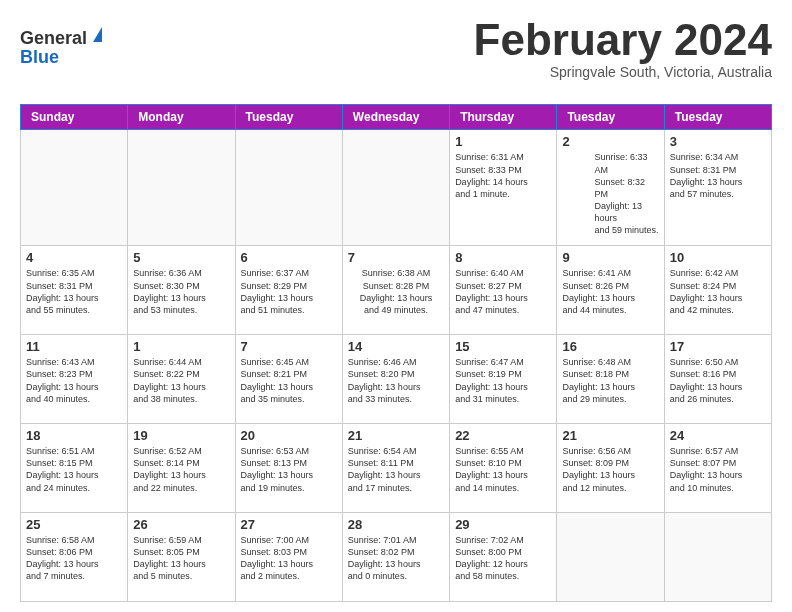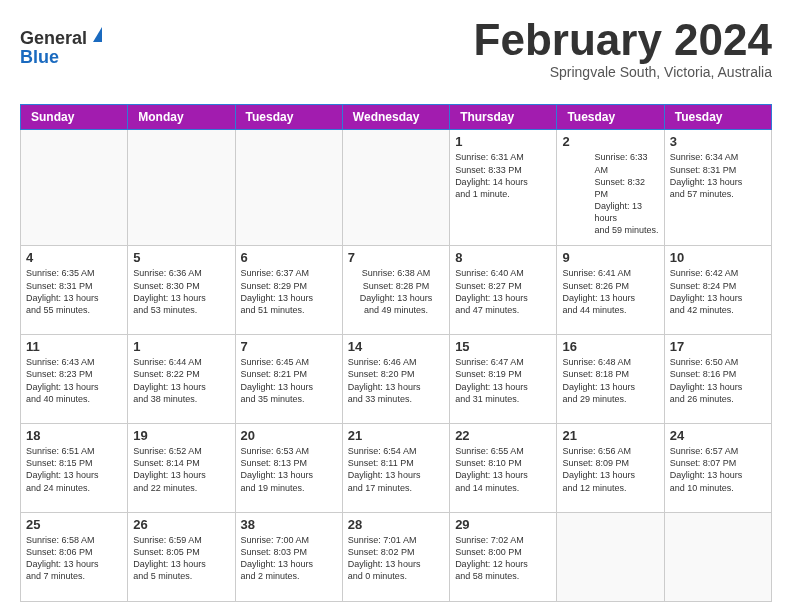--- a/index.html
+++ b/index.html
@@ -316,21 +316,21 @@
 and 7 minutes.</div>
           </td>
           <td>
             <span class="day-num">26</span>
             <div class="day-info" style="white-space: pre-line;">Sunrise: 6:59 AM
 Sunset: 8:05 PM
 Daylight: 13 hours
 and 5 minutes.</div>
           </td>
           <td>
-            <span class="day-num">38</span>
+            <span class="day-num">27</span>
             <div class="day-info" style="white-space: pre-line;">Sunrise: 7:00 AM
 Sunset: 8:03 PM
 Daylight: 13 hours
 and 2 minutes.</div>
           </td>
           <td>
             <span class="day-num">28</span>
             <div class="day-info" style="white-space: pre-line;">Sunrise: 7:01 AM
 Sunset: 8:02 PM
 Daylight: 13 hours

